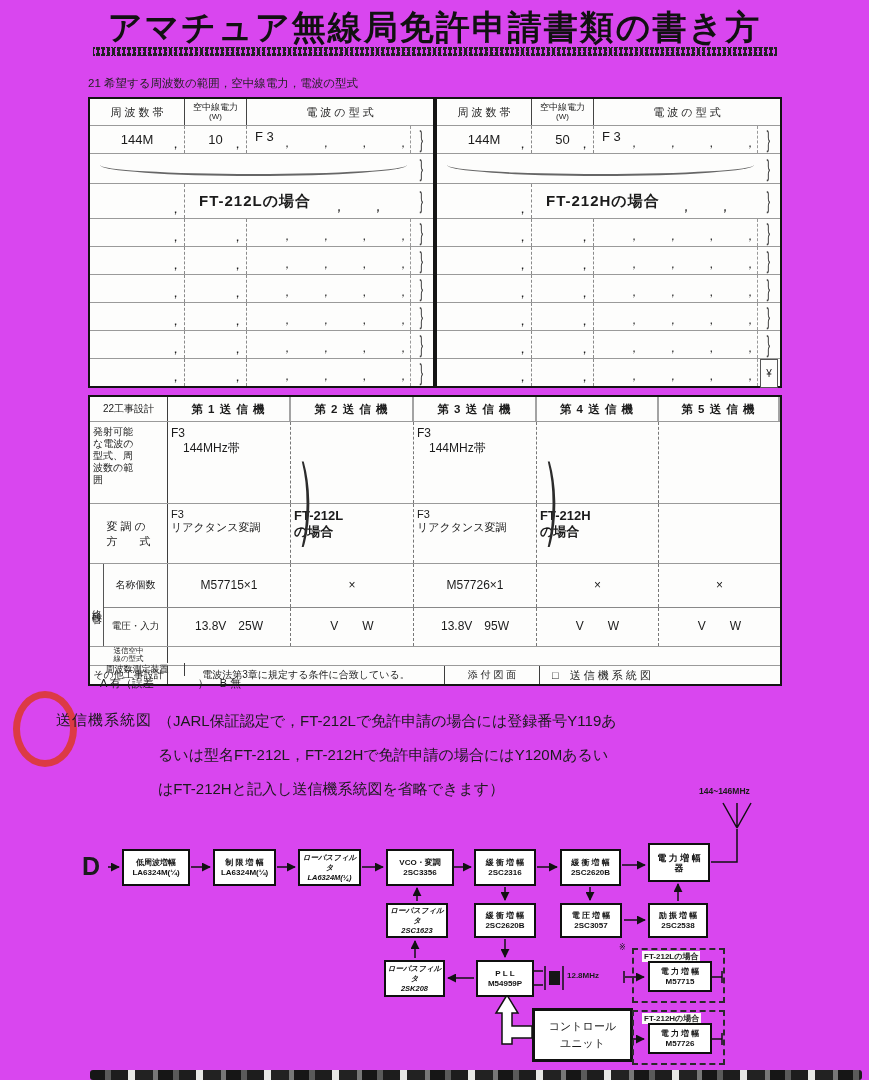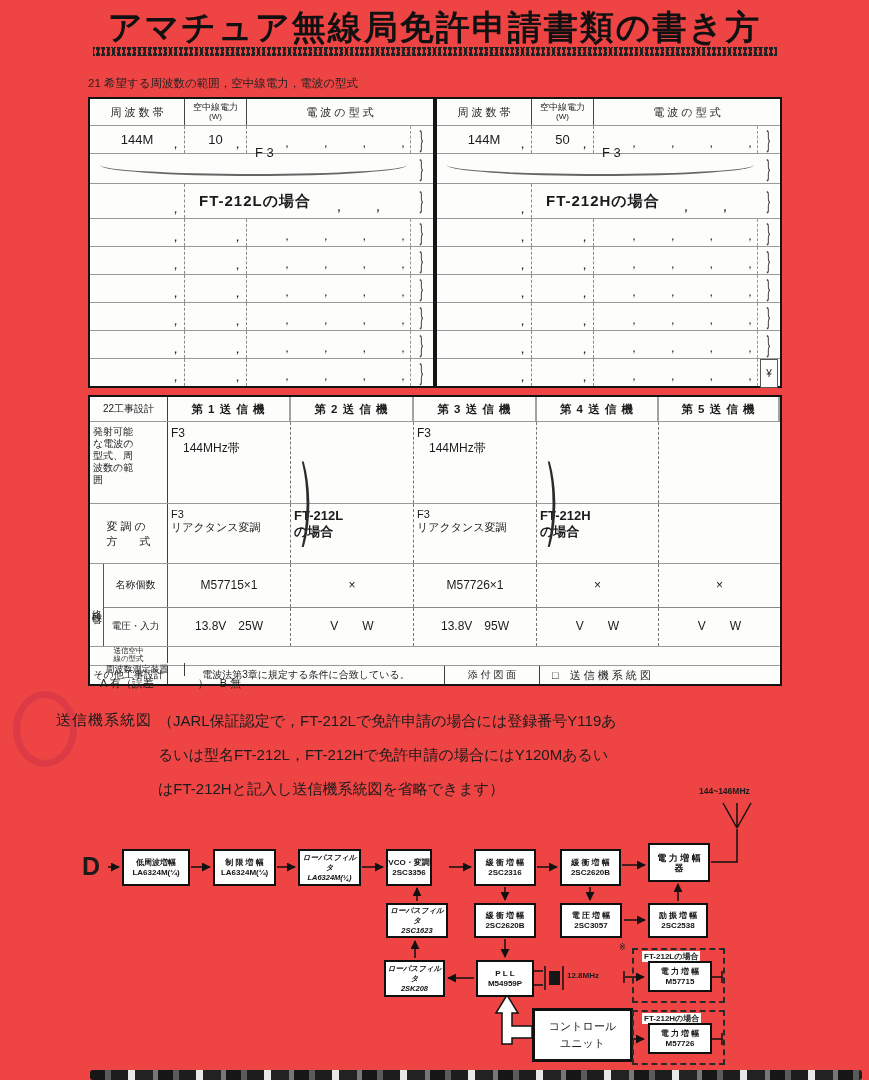--- a/index.html
+++ b/index.html
@@ -1,16 +1,16 @@
 <!DOCTYPE html>
 <html><head>
 <meta charset="utf-8">
 <style>
   html,body{margin:0;padding:0;background:#e8e8e6;font-family:"Liberation Sans","DejaVu Sans",sans-serif;color:#1b1b1b;}
-  #page{position:relative;width:869px;height:1080px;background:#ef4444;overflow:hidden;}
+  #page{position:relative;width:869px;height:1080px;background:#d946ef;overflow:hidden;}
   
   .title{position:absolute;left:0;right:0;top:5px;text-align:center;font-size:34px;font-weight:700;letter-spacing:2px;color:#111;}
   .zig{position:absolute;left:93px;top:47px;width:684px;height:9px;
        background-image:repeating-linear-gradient(105deg,#222 0 2px,transparent 2px 5px),
                         repeating-linear-gradient(75deg,#222 0 2px,transparent 2px 5px);}
   .cap{position:absolute;left:88px;top:76px;font-size:11.5px;color:#222;}
   
   .tbl{position:absolute;border:2px solid #141414;background:#fdfdfc;display:flex;flex-direction:column;box-sizing:border-box;}
   .trow{display:flex;border-top:1px solid #9a9a9a;box-sizing:border-box;}
   .trow.first{border-top:none;}
@@ -23,21 +23,21 @@
   .t1 .cb{width:22px;}
   .t1 .rh{height:26px;font-size:11px;}
   .t1 .rh .c1,.t1 .rh .c2{border-right:1px solid #444;}
   .t1 .c3h{width:186px;}
   .t1 .rv{height:28px;font-size:13px;}
   .t1 .rs{height:30px;}
   .t1 .rc{height:35px;}
   .t1 .re{height:28px;}
   .cm{position:absolute;right:2px;bottom:0;font-size:13px;color:#222;}
   .cms{position:absolute;left:34px;bottom:1px;font-size:12px;color:#333;white-space:pre;}
-  .f3v{position:absolute;left:8px;top:19px;font-size:13px;}
+  .f3v{position:absolute;left:8px;top:3px;font-size:13px;}
   .brc{position:absolute;right:1px;top:50%;transform:translateY(-50%) scale(0.9,1.7);font-size:15px;color:#444;}
   .sq{position:absolute;left:10px;right:4px;top:9px;height:11px;border-bottom:2px solid #666;border-radius:0 0 50% 50% / 0 0 11px 11px;}
   .cfull{width:321px;}
   .cmg{width:226px;justify-content:flex-start;padding-left:14px;font-size:15px;font-weight:600;letter-spacing:1px;}
   .casecm{position:absolute;right:26px;bottom:2px;font-size:12px;color:#555;white-space:pre;}
   .pwr{display:flex;flex-direction:column;align-items:center;line-height:10px;}
   .pwr .a{font-size:9px;}.pwr .b{font-size:8px;}
   .yenbox{position:absolute;left:760px;top:359px;width:16px;height:27px;border:1px solid #555;font-size:10px;display:flex;align-items:center;justify-content:center;background:#fdfdfc;}
   
   .t2{left:88px;top:395px;width:694px;height:291px;}
@@ -471,21 +471,21 @@
 
   <span class="antlbl">144~146MHz</span>
   <span class="micD">D</span>
 
   <div class="box pl" style="left:122px;top:849px;width:68px;height:37px;">低周波増幅
 LA6324M(¼)</div>
   <div class="box pl" style="left:213px;top:849px;width:63px;height:37px;">制 限 増 幅
 LA6324M(¼)</div>
   <div class="box pl sm" style="left:298px;top:849px;width:63px;height:37px;">ローパスフィルタ
 LA6324M(¼)</div>
-  <div class="box pl" style="left:386px;top:849px;width:46px;height:37px;">VCO・変調
+  <div class="box pl" style="left:386px;top:849px;width:68px;height:37px;">VCO・変調
 2SC3356</div>
   <div class="box pl" style="left:474px;top:849px;width:62px;height:37px;">緩 衝 増 幅
 2SC2316</div>
   <div class="box pl" style="left:560px;top:849px;width:61px;height:37px;">緩 衝 増 幅
 2SC2620B</div>
   <div class="box pl" style="left:648px;top:843px;width:62px;height:39px;font-size:9px;">電 力 増 幅
 器</div>
   <div class="box pl sm" style="left:386px;top:903px;width:62px;height:35px;">ローパスフィルタ
 2SC1623</div>
   <div class="box pl" style="left:474px;top:903px;width:62px;height:35px;">緩 衝 増 幅

